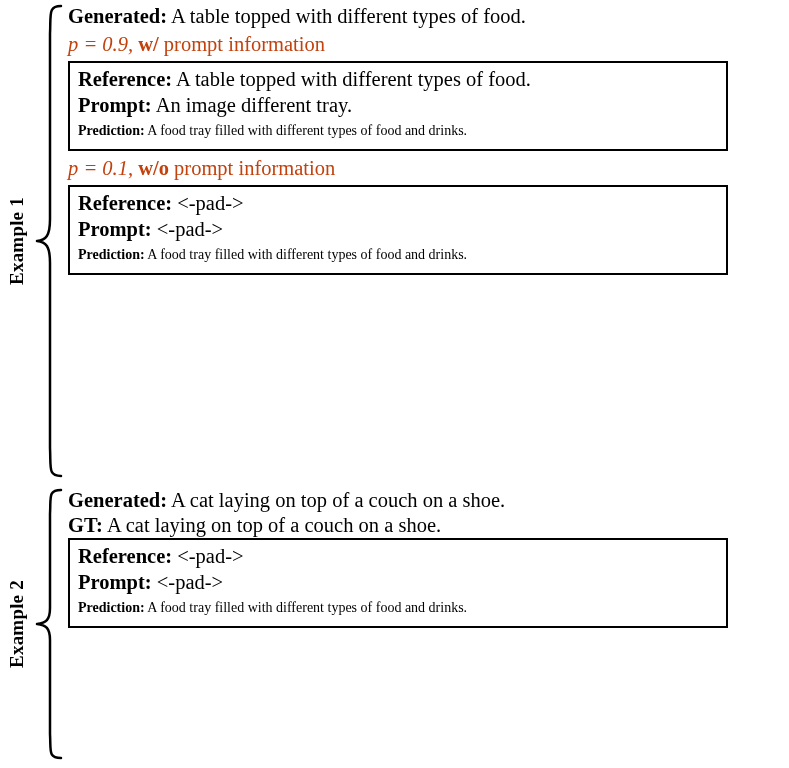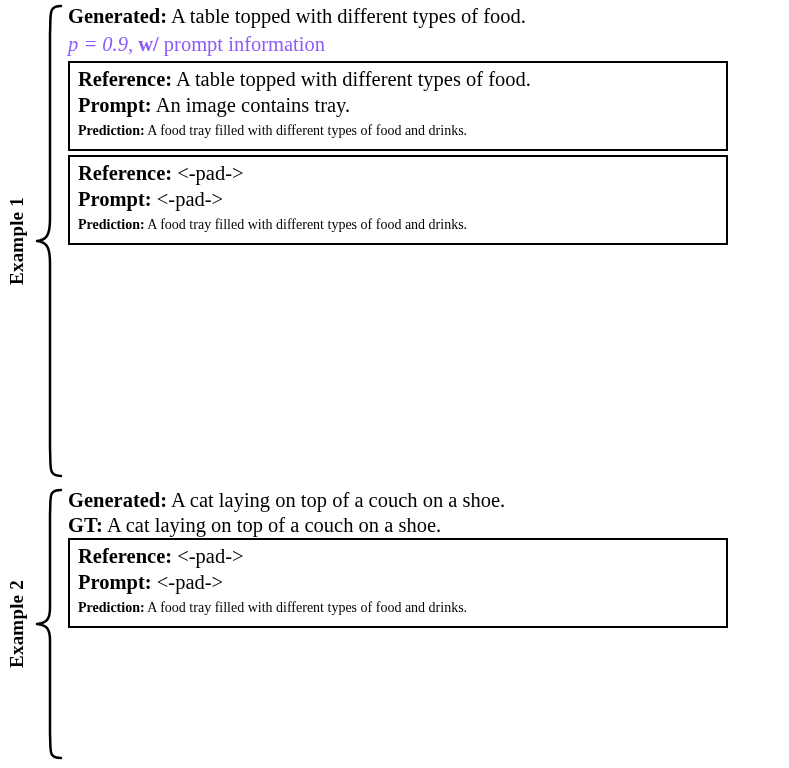--- a/index.html
+++ b/index.html
@@ -62,21 +62,21 @@
   .textline {
     font-size: 20.5px;
     line-height: 25px;
     margin: 0;
   }
   .textline .lead { font-weight: bold; text-align: center; }
 
   .tag {
     font-size: 20.5px;
     line-height: 27px;
-    color: #8b5cf6;
+    color: #c2410c;
     margin: 2px 0 3px 0;
   }
   .tag .pitalic { font-style: italic; font-family: "Liberation Serif", serif; }
   .tag .bold { font-weight: bold; }
 
   
   .box {
     border: 2px solid #000000;
     padding: 3px 24px 5px 8px;
     margin-bottom: 4px;
@@ -121,28 +121,33 @@
         <span>prompt information</span>
       </p>
 
       <div class="box box-w1">
         <p class="textline">
           <span class="lead">Reference:</span>
           <span>A table topped with different types of food.</span>
         </p>
         <p class="textline">
           <span class="lead">Prompt:</span>
-          <span>An image contains tray.</span>
+          <span>An image different tray.</span>
         </p>
         <p class="textline pred-block">
           <span class="lead">Prediction:</span>
           <span>A food tray filled with different types of food and drinks.</span>
         </p>
       </div>
 
+      <p class="tag">
+        <span class="pitalic">p = 0.1,</span>
+        <span class="bold">w/o</span>
+        <span>prompt information</span>
+      </p>
 
       <div class="box box-w1">
         <p class="textline">
           <span class="lead">Reference:</span>
           <span>&lt;-pad-&gt;</span>
         </p>
         <p class="textline">
           <span class="lead">Prompt:</span>
           <span>&lt;-pad-&gt;</span>
         </p>

